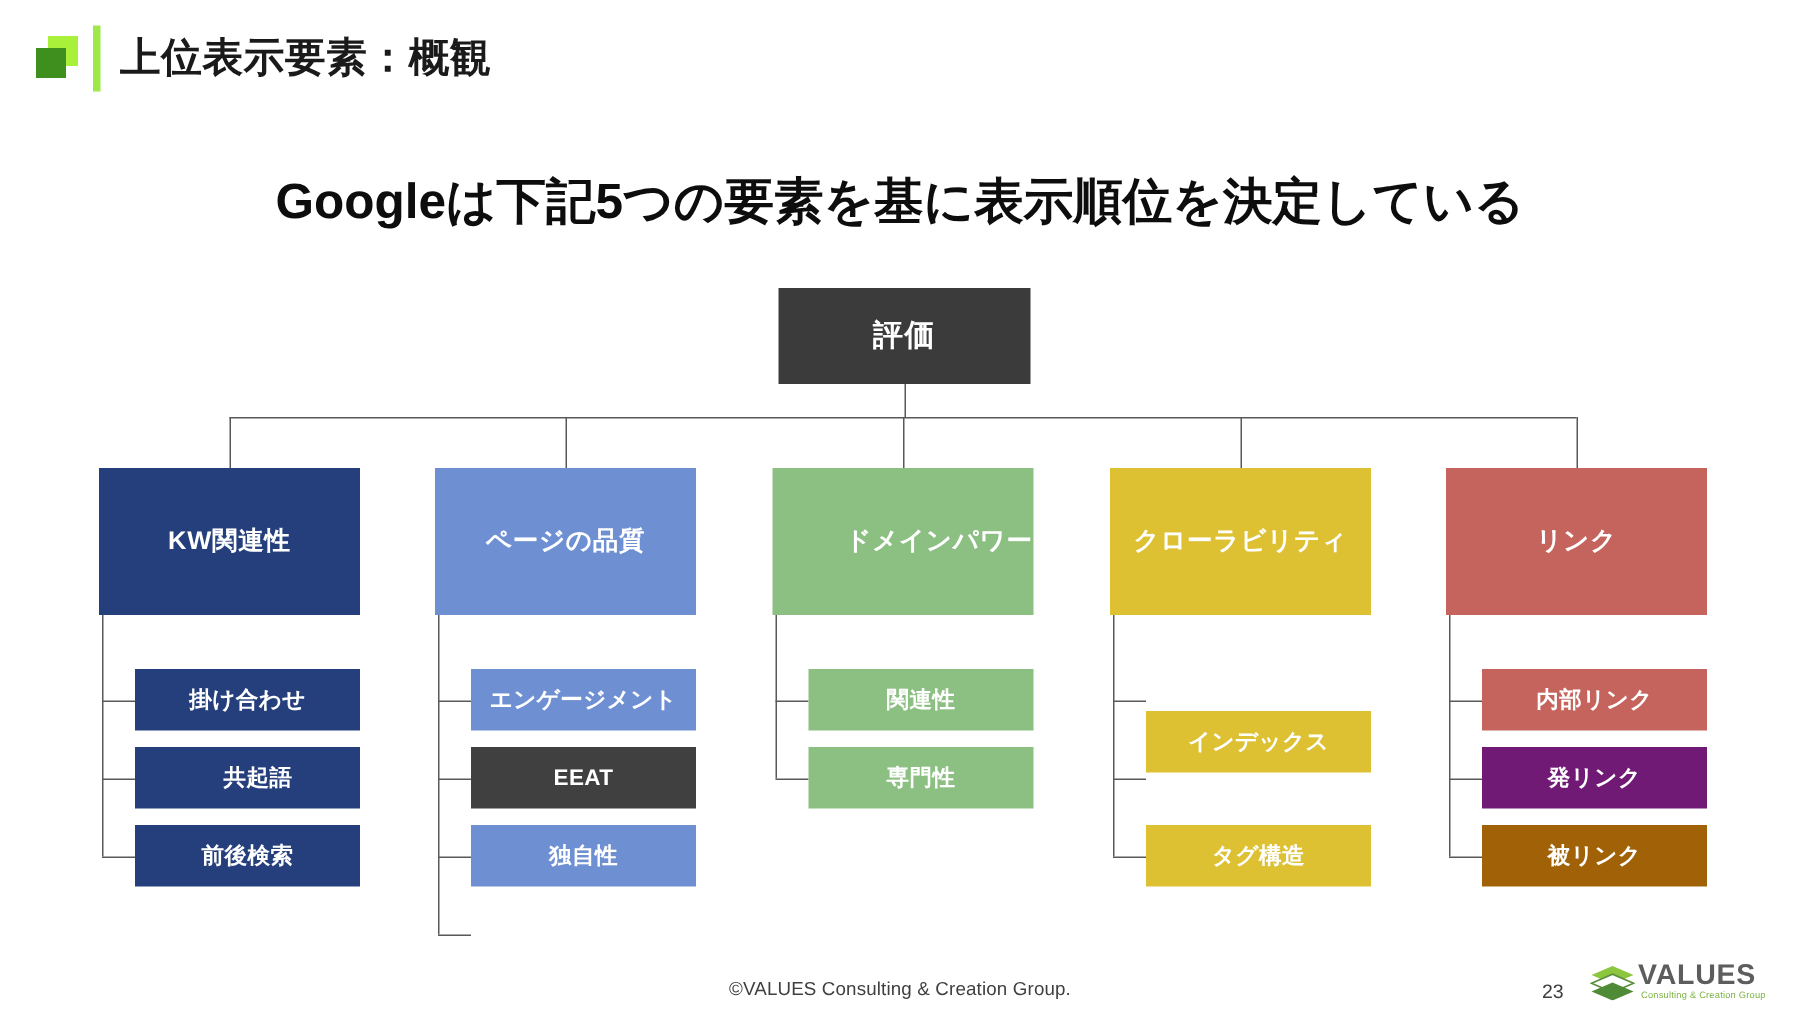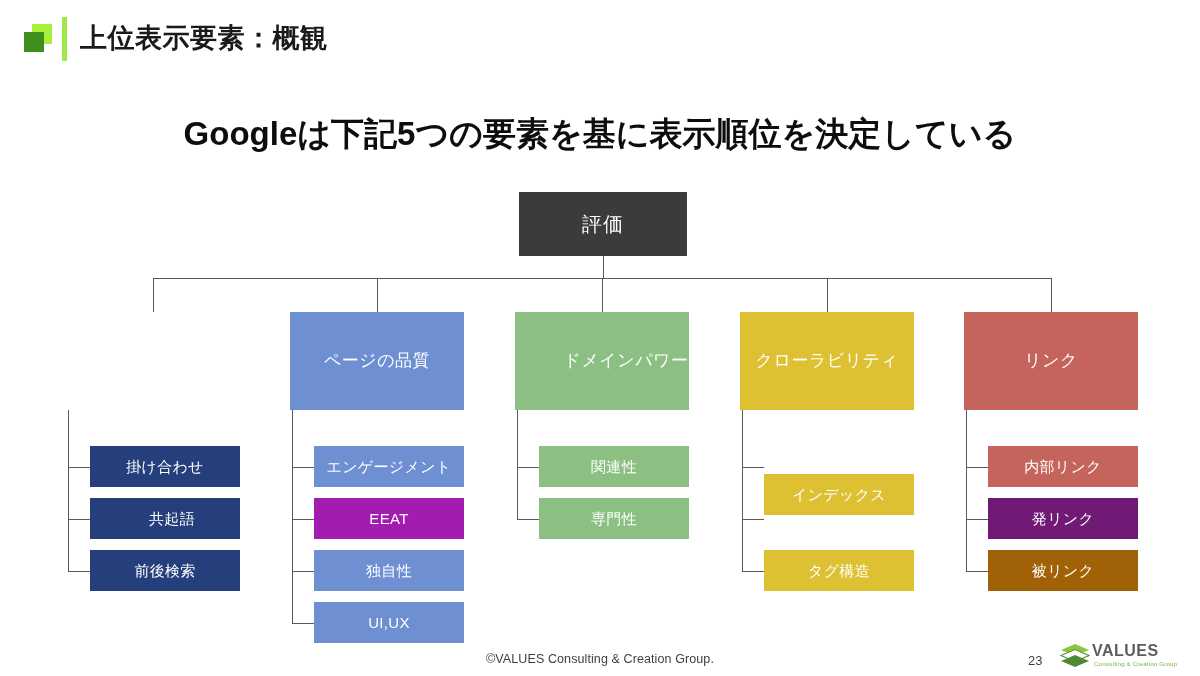--- a/index.html
+++ b/index.html
@@ -92,21 +92,21 @@
     width: 1200px;
     height: 676px;
   }
   .node {
     position: absolute;
     box-sizing: border-box;
     display: flex;
     align-items: center;
     justify-content: center;
     color: #ffffff;
-    font-weight: normal;
+    font-weight: bold;
     text-align: center;
     line-height: 1.15;
   }
   .node.root {
     font-size: 20px;
     letter-spacing: 1px;
   }
   .node.level1 {
     font-size: 17px;
     letter-spacing: 0.5px;
@@ -151,21 +151,21 @@
     position: absolute;
     left: 0;
     top: 2px;
     width: 30px;
     height: 24px;
   }
   #brand-logo .wordmark {
     position: absolute;
     left: 32px;
     top: 0px;
-    font-size: 16px;
+    font-size: 19px;
     font-weight: bold;
     color: #5d5d5d;
     letter-spacing: 0.5px;
     line-height: 20px;
   }
   #brand-logo .tagline {
     position: absolute;
     left: 34px;
     top: 19px;
     font-size: 6.2px;
@@ -188,38 +188,38 @@
     <div id="page-title">上位表示要素：概観</div>
   </div>
 
   <div id="subtitle">Googleは下記5つの要素を基に表示順位を決定している</div>
 
   <div id="chart">
       <div class="node root" style="left: 519px; top: 192px; width: 168px; height: 64px; background: rgb(59, 59, 59);">評価</div>
       <div class="conn v" style="left: 603px; top: 256px; height: 22px;"></div>
       <div class="conn h" style="left: 153px; top: 278px; width: 898px;"></div>
       <div class="conn v" style="left: 153px; top: 278px; height: 34px;"></div>
+      <div class="node level1" style="left: 66px; top: 312px; width: 174px; height: 98px; background: rgb(36, 63, 124);">KW関連性</div>
       <div class="conn v" style="left: 68px; top: 410px; height: 160.5px;"></div>
       <div class="conn h" style="left: 68px; top: 466.5px; width: 22px;"></div>
       <div class="node level2" style="left: 90px; top: 446px; width: 150px; height: 41px; background: rgb(36, 63, 124);">掛け合わせ</div>
       <div class="conn h" style="left: 68px; top: 518.5px; width: 22px;"></div>
       <div class="node level2" style="left: 90px; top: 498px; width: 150px; height: 41px; background: rgb(36, 63, 124); padding-left: 14px;">共起語</div>
       <div class="conn h" style="left: 68px; top: 570.5px; width: 22px;"></div>
       <div class="node level2" style="left: 90px; top: 550px; width: 150px; height: 41px; background: rgb(36, 63, 124);">前後検索</div>
       <div class="conn v" style="left: 377px; top: 278px; height: 34px;"></div>
       <div class="node level1" style="left: 290px; top: 312px; width: 174px; height: 98px; background: rgb(110, 144, 210);">ページの品質</div>
       <div class="conn v" style="left: 292px; top: 410px; height: 212.5px;"></div>
       <div class="conn h" style="left: 292px; top: 466.5px; width: 22px;"></div>
       <div class="node level2" style="left: 314px; top: 446px; width: 150px; height: 41px; background: rgb(110, 144, 210);">エンゲージメント</div>
       <div class="conn h" style="left: 292px; top: 518.5px; width: 22px;"></div>
-      <div class="node level2" style="left: 314px; top: 498px; width: 150px; height: 41px; background: #a21caf;">EEAT</div>
+      <div class="node level2" style="left: 314px; top: 498px; width: 150px; height: 41px; background: #404040;">EEAT</div>
       <div class="conn h" style="left: 292px; top: 570.5px; width: 22px;"></div>
       <div class="node level2" style="left: 314px; top: 550px; width: 150px; height: 41px; background: rgb(110, 144, 210);">独自性</div>
       <div class="conn h" style="left: 292px; top: 622.5px; width: 22px;"></div>
-      <div class="node level2" style="left: 314px; top: 602px; width: 150px; height: 41px; background: rgb(110, 144, 210);">UI,UX</div>
       <div class="conn v" style="left: 602px; top: 278px; height: 34px;"></div>
       <div class="node level1" style="left: 515px; top: 312px; width: 174px; height: 98px; background: rgb(140, 191, 130); padding-left: 48px;">ドメインパワー</div>
       <div class="conn v" style="left: 517px; top: 410px; height: 108.5px;"></div>
       <div class="conn h" style="left: 517px; top: 466.5px; width: 22px;"></div>
       <div class="node level2" style="left: 539px; top: 446px; width: 150px; height: 41px; background: rgb(140, 191, 130);">関連性</div>
       <div class="conn h" style="left: 517px; top: 518.5px; width: 22px;"></div>
       <div class="node level2" style="left: 539px; top: 498px; width: 150px; height: 41px; background: rgb(140, 191, 130);">専門性</div>
       <div class="conn v" style="left: 827px; top: 278px; height: 34px;"></div>
       <div class="node level1" style="left: 740px; top: 312px; width: 174px; height: 98px; background: rgb(221, 193, 50);">クローラビリティ</div>
       <div class="conn v" style="left: 742px; top: 410px; height: 160.5px;"></div>

